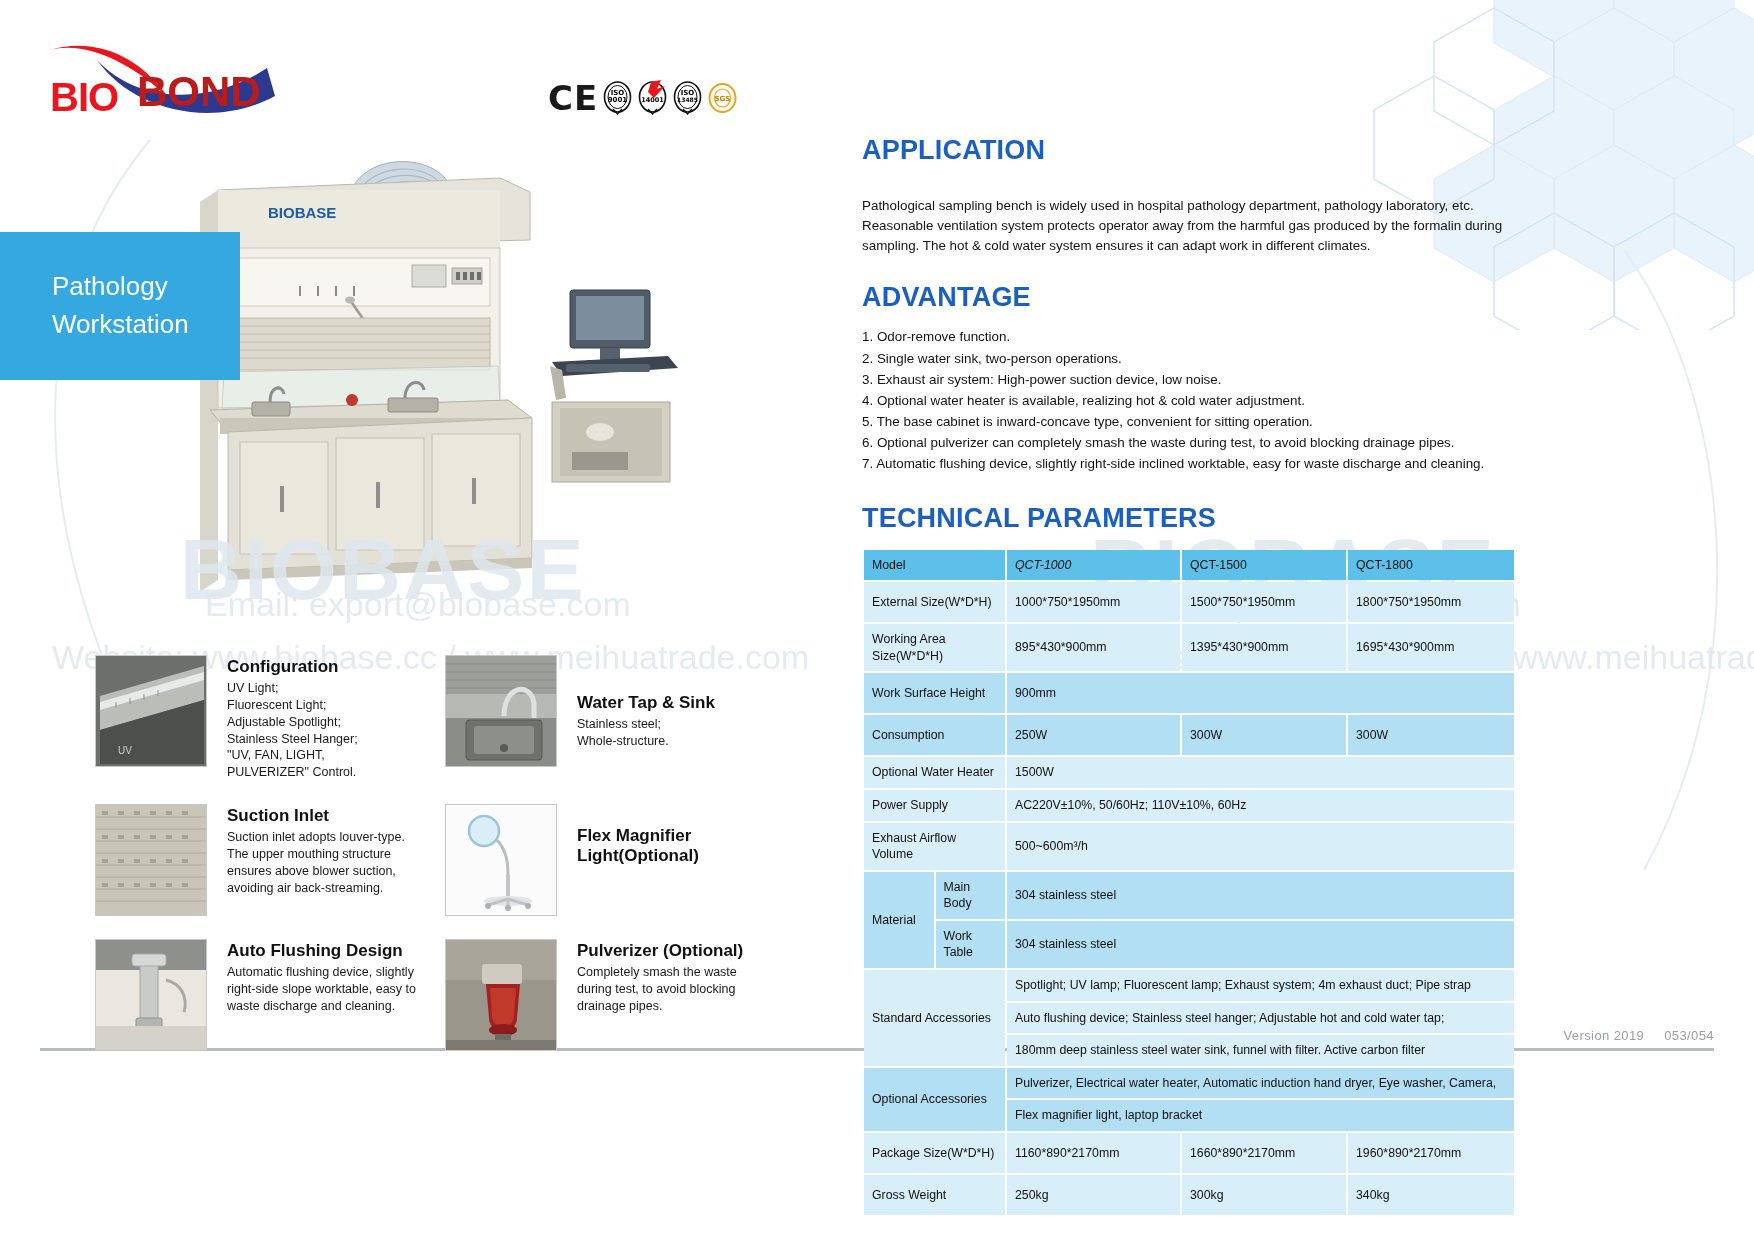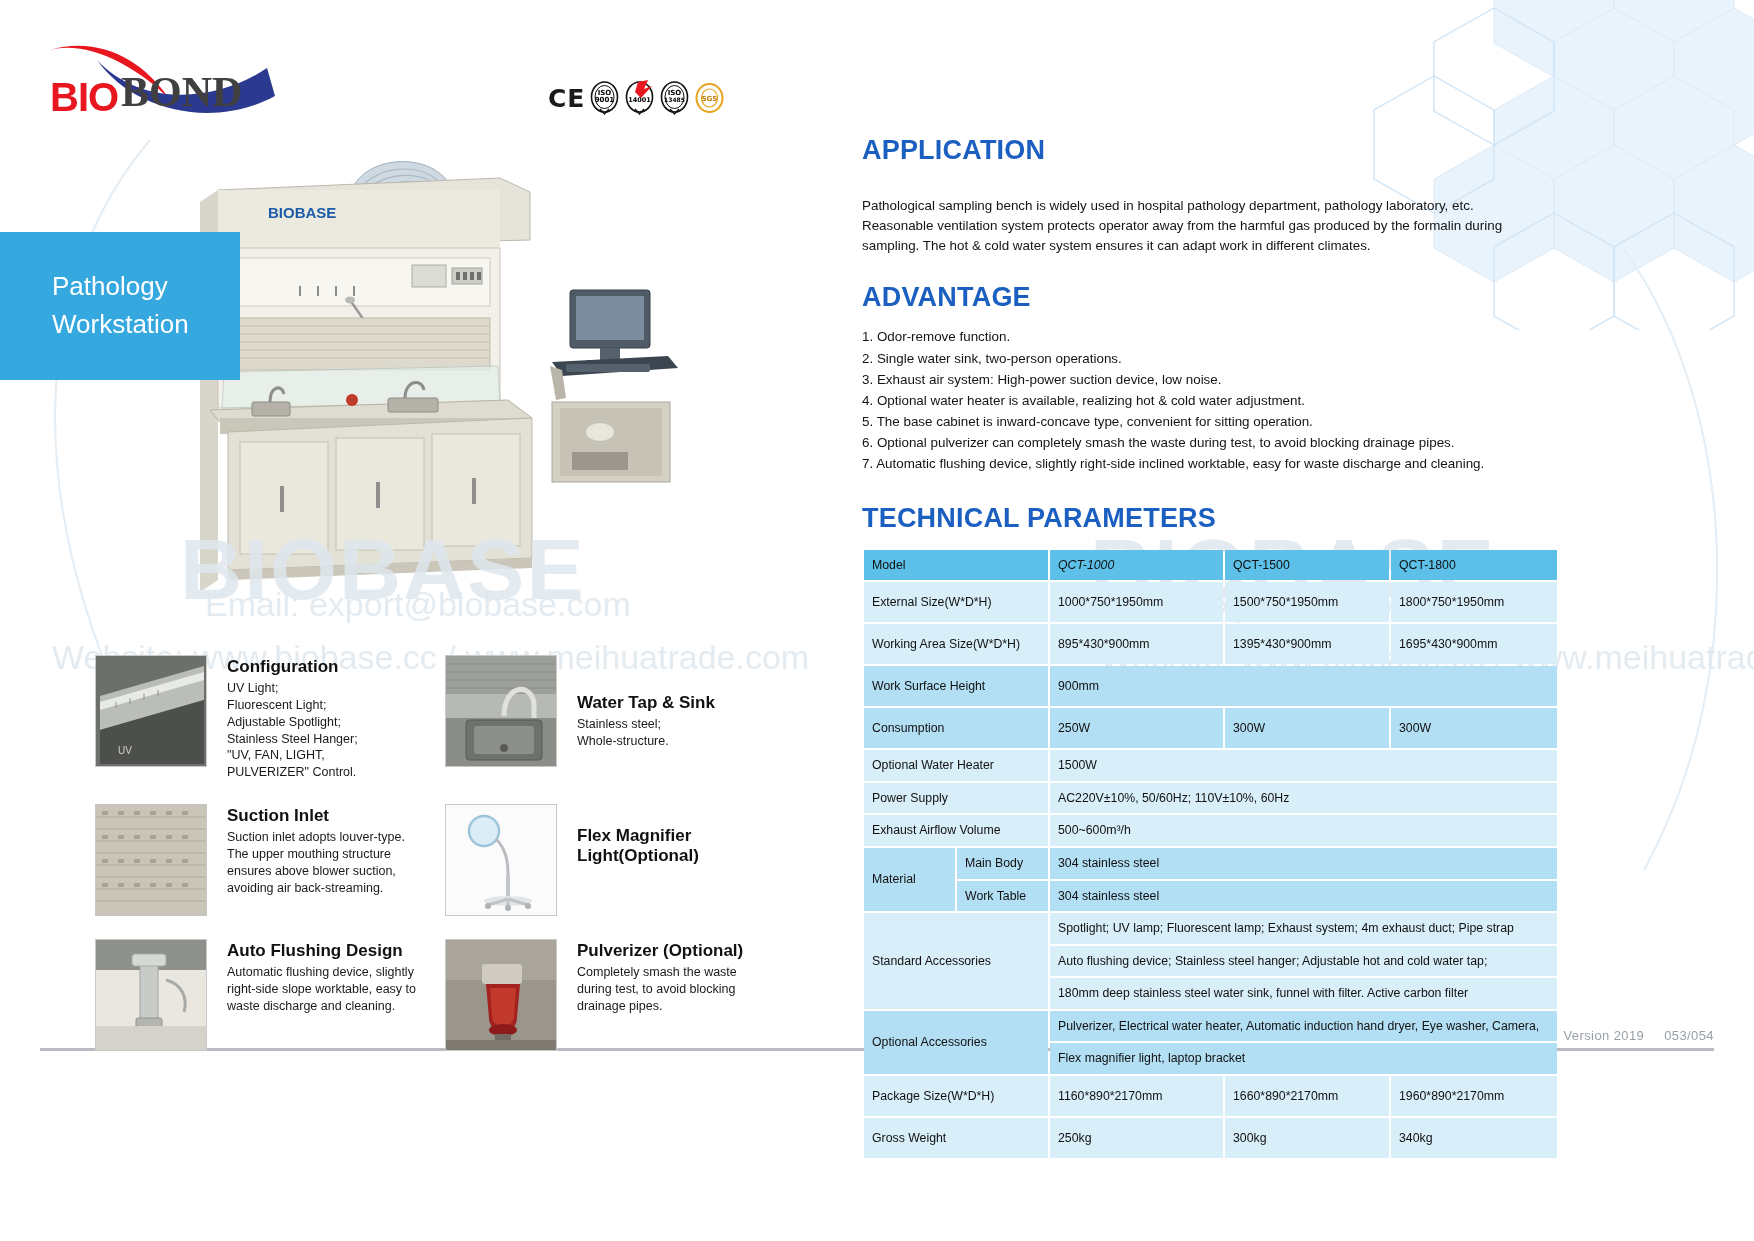--- a/index.html
+++ b/index.html
@@ -15,27 +15,27 @@
   .hex-deco { position: absolute; top: 0; right: 0; width: 560px; height: 330px;
               overflow: hidden; pointer-events: none; z-index: 0; }
 
   
   .corner-arc { position: absolute; pointer-events: none; z-index: 0; }
 
   
   .logo-block { position: absolute; left: 42px; top: 28px; width: 300px; height: 95px; z-index: 5;}
   .logo-text-bio { position: absolute; left: 8px; top: 47px; font-size: 40px; font-weight: bold;
                    color: #e8161f; letter-spacing: -1px; font-family: "Liberation Sans", sans-serif;}
-  .logo-text-bond { position: absolute; left: 79px; top: 40px; font-size: 42px; font-weight: bold;
-                    color: #404040; letter-spacing: 0px; font-family: Liberation Serif, serif;}
+  .logo-text-bond { position: absolute; left: 95px; top: 40px; font-size: 42px; font-weight: bold;
+                    color: #b91c1c; letter-spacing: 0px; font-family: Liberation Sans, sans-serif;}
 
   
   .certs { position: absolute; left: 548px; top: 76px; height: 44px; display: flex;
            align-items: center; gap: 4px; z-index: 5;}
-  .cert-ce { font-size: 25px; color: #1a1a1a; font-weight: bold; letter-spacing: 1px;
+  .cert-ce { font-size: 34px; color: #1a1a1a; font-weight: bold; letter-spacing: 1px;
              font-family: "DejaVu Sans", sans-serif; line-height: 1;}
   .cert-badge { width: 31px; height: 36px; position: relative; }
 
   
   .blue-tab {
     position: absolute; left: 0; top: 232px; width: 240px; height: 148px;
     background: #35a8df; color: #ffffff; z-index: 6;
     display: flex; flex-direction: column; justify-content: center;
     padding-left: 52px;
   }
@@ -78,21 +78,21 @@
   .sec-tech { margin-top: 28px; }
 
   
   table.params { border-collapse: separate; border-spacing: 2px; width: 648px; margin-top: 14px;
                  table-layout: fixed;}
   table.params td { font-size: 12.3px; color: #111; padding: 7px 8px; vertical-align: middle;
                     line-height: 1.35; }
   .th   { background: #5cc0e8; height: 26px; }
   .bd-a { background: #d8eef9; }
   .bd-b { background: #b3dff4; }
-  .c1 { width: 184px; }
+  .c1 { width: 141px; }
   .c1a { width: 82px; }
   .c1b { width: 78px; }
   .c2 { width: 173px; font-style: italic; }
   .c3 { width: 164px; }
   .c4 { width: 166px; }
   .tall { height: 40px; }
 
   
   .footer-line { position: absolute; left: 40px; top: 1048px; width: 1674px; height: 3px;
                  background: #b9bcc0; z-index: 5;}

